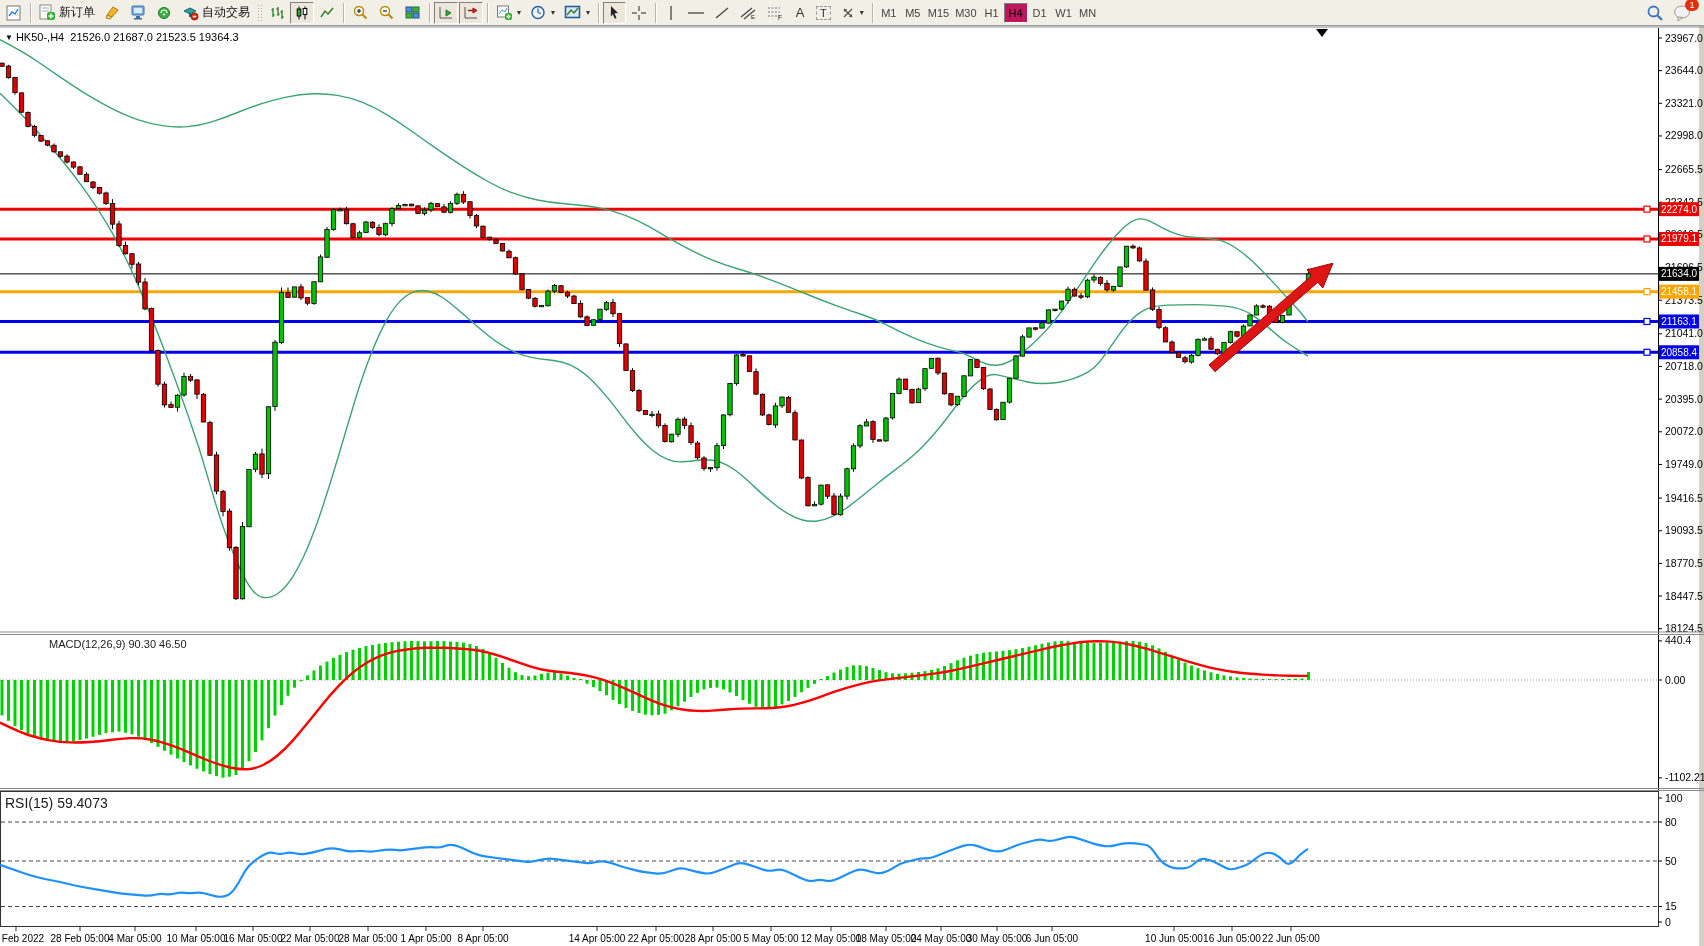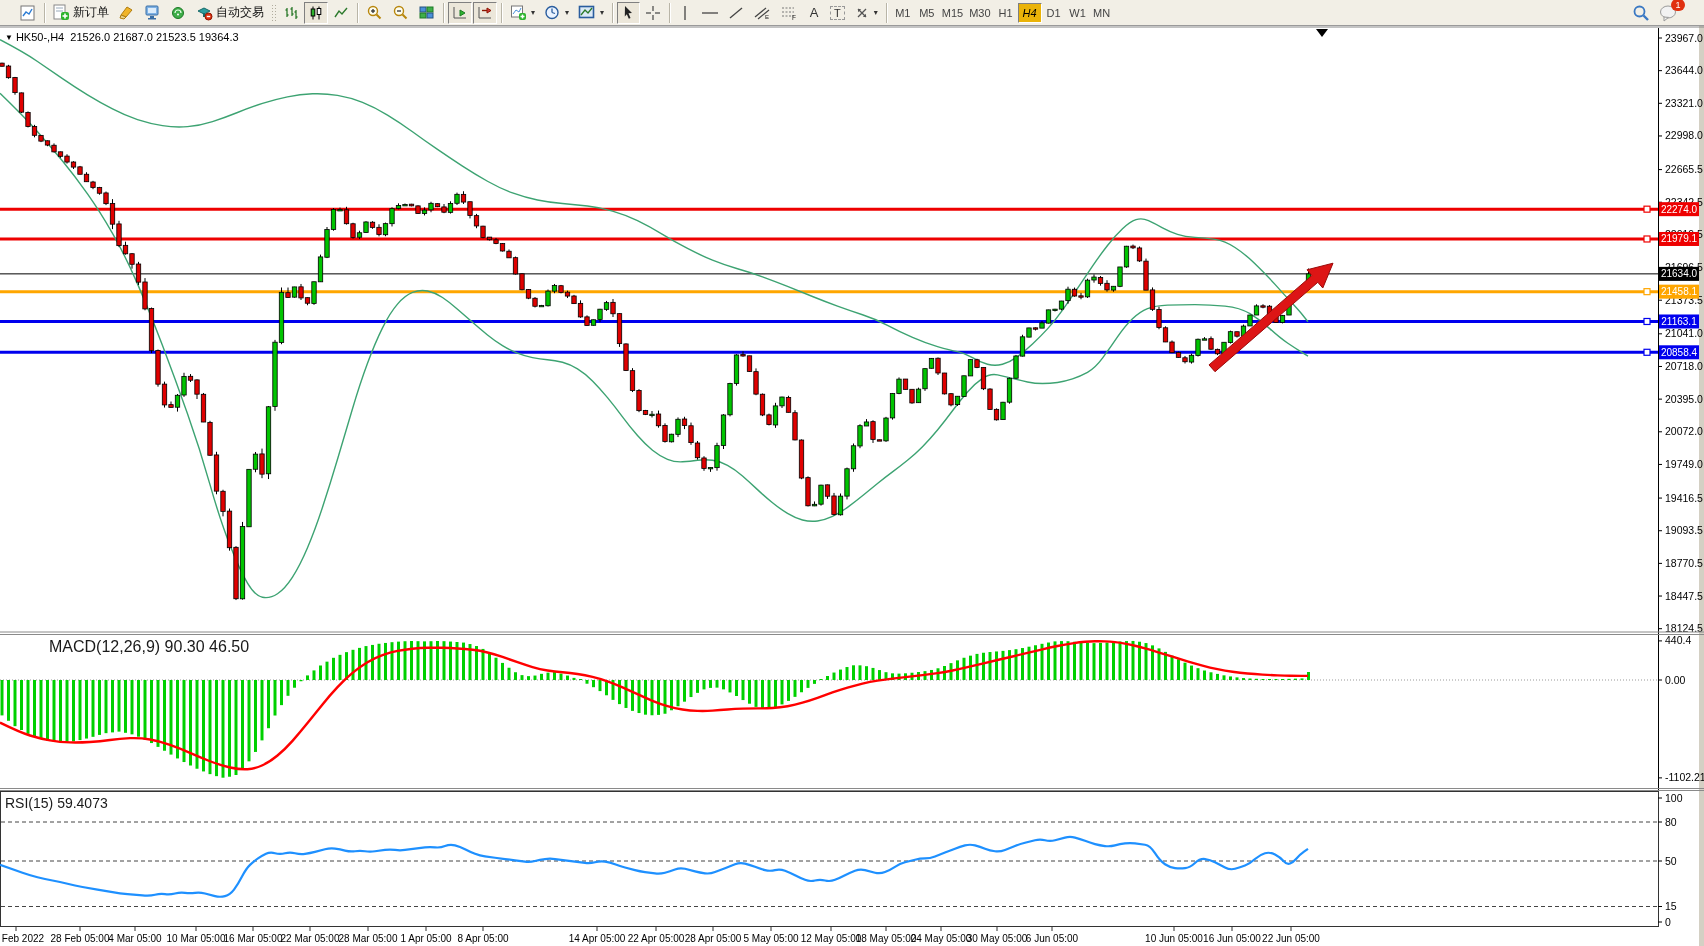--- a/index.html
+++ b/index.html
@@ -1,39 +1,39 @@
 <!DOCTYPE html>
 <html><head>
 <meta charset="utf-8">
 <style>
   html,body{margin:0;padding:0;background:#fff;font-family:"Liberation Sans",sans-serif;}
   #app{position:relative;width:1704px;height:946px;overflow:hidden;background:#fff;}
   
   #toolbar{position:absolute;left:0;top:0;width:1704px;height:26px;background:#f2efe6;
-           border-bottom:1px solid #9a9a9a;display:flex;align-items:center;gap:1px;padding:0 16px;box-sizing:border-box;}
+           border-bottom:1px solid #9a9a9a;display:flex;align-items:center;gap:1px;padding:0 2px;box-sizing:border-box;}
   .tb-btn{height:22px;min-width:22px;display:flex;align-items:center;justify-content:center;gap:3px;
           padding:0 3px;border:1px solid transparent;box-sizing:border-box;color:#222;font-size:12px;cursor:default;}
   .tb-btn.active{border-color:#808080 #ffffff #ffffff #808080;background:#ece7da;}
   .tb-sep{width:1px;height:20px;background:#b9b5a7;margin:0 3px;box-shadow:1px 0 0 #fff;}
   .tb-handle{width:5px;height:18px;margin:0 2px;background-image:radial-gradient(#b0ac9e 35%,transparent 36%);background-size:3px 3px;}
   .tb-label{font-size:12px;color:#111;white-space:nowrap;}
   .tf-btn{height:20px;min-width:24px;display:flex;align-items:center;justify-content:center;
           font-size:11px;color:#444;border:1px solid transparent;padding:0 2px;box-sizing:border-box;}
-  .tf-btn.active{border-color:#808080 #ffffff #ffffff #808080;background:#eab308;color:#000;font-style:italic;}
+  .tf-btn.active{border-color:#808080 #ffffff #ffffff #808080;background:#be185d;color:#000;}
   .tb-spacer{flex:1;}
   .caret{font-size:8px;color:#333;margin-left:1px;}
   .badge{position:absolute;right:-4px;top:-4px;background:#e03010;color:#fff;border-radius:7px;
          font-size:9px;min-width:12px;height:12px;line-height:12px;text-align:center;padding:0 1px;}
   
   #chartwrap{position:absolute;left:0;top:26px;width:1704px;height:920px;background:#fff;}
   #chartsvg{position:absolute;left:0;top:0;}
   .overlay-label{position:absolute;font-size:11px;color:#000;white-space:nowrap;z-index:5;}
   #chart-title{left:5px;top:5px;}
   #chart-title .tri{font-size:8px;vertical-align:1px;margin-right:3px;}
-  #macd-label{left:5px;top:612px;font-size:16px;color:#1a1a1a;padding-left:44px;}
+  #macd-label{left:5px;top:612px;font-size:11px;color:#1a1a1a;padding-left:44px;}
   #rsi-label{left:5px;top:769px;font-size:14px;color:#1a1a1a;}
 </style>
 </head>
 <body>
 
 <div id="app">
 
   <div id="toolbar">
     <div class="tb-btn">
       <svg width="16" height="16" viewBox="0 0 16 16">

